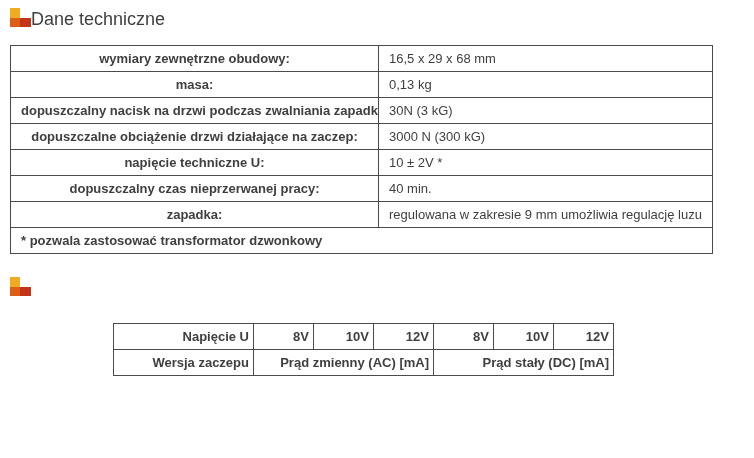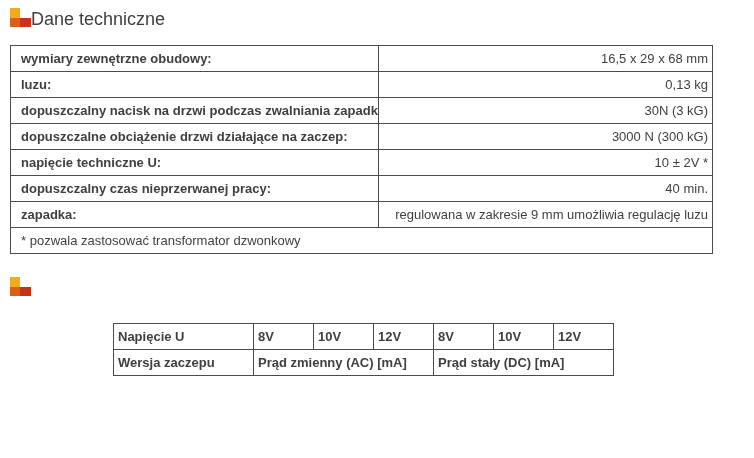--- a/index.html
+++ b/index.html
@@ -57,46 +57,46 @@
     white-space: nowrap;
   }
   
   .tech-table {
     margin: 15px 0 0 10px;
     width: 703px;
   }
   .tech-table th.tech-label {
     width: 368px;
     height: 26px;
-    text-align: left;
+    text-align: center;
     padding: 0 10px;
     font-weight: bold;
   }
   .tech-table td.tech-value {
     height: 26px;
-    text-align: right;
-    padding: 0 4px;
+    text-align: left;
+    padding: 0 10px;
     font-weight: normal;
   }
   .tech-table td.tech-footnote {
     height: 26px;
     text-align: left;
     padding: 0 10px;
-    font-weight: normal;
+    font-weight: bold;
   }
   
   .current-table {
     margin: 24px 0 0 113px;
     width: 501px;
   }
   .current-table col.c-label { width: 140px; }
   .current-table col.c-val { width: 60px; }
   .current-table th, .current-table td {
     height: 26px;
-    text-align: left;
+    text-align: right;
     padding: 0 4px;
   }
   .current-table th { font-weight: bold; }
   .current-table td { font-weight: bold; }
   .section-2 { margin-top: 23px; }
 </style>
 </head>
 <body>
 
 <div class="section-header">
@@ -108,21 +108,21 @@
   <span class="section-title">Dane techniczne</span>
 </div>
 
 <table class="tech-table">
   <tbody>
     <tr>
       <th class="tech-label">wymiary zewnętrzne obudowy:</th>
       <td class="tech-value">16,5 x 29 x 68 mm</td>
     </tr>
     <tr>
-      <th class="tech-label">luzu:</th>
+      <th class="tech-label">masa:</th>
       <td class="tech-value">0,13 kg</td>
     </tr>
     <tr>
       <th class="tech-label">dopuszczalny nacisk na drzwi podczas zwalniania zapadki:</th>
       <td class="tech-value">30N (3 kG)</td>
     </tr>
     <tr>
       <th class="tech-label">dopuszczalne obciążenie drzwi działające na zaczep:</th>
       <td class="tech-value">3000 N (300 kG)</td>
     </tr>

